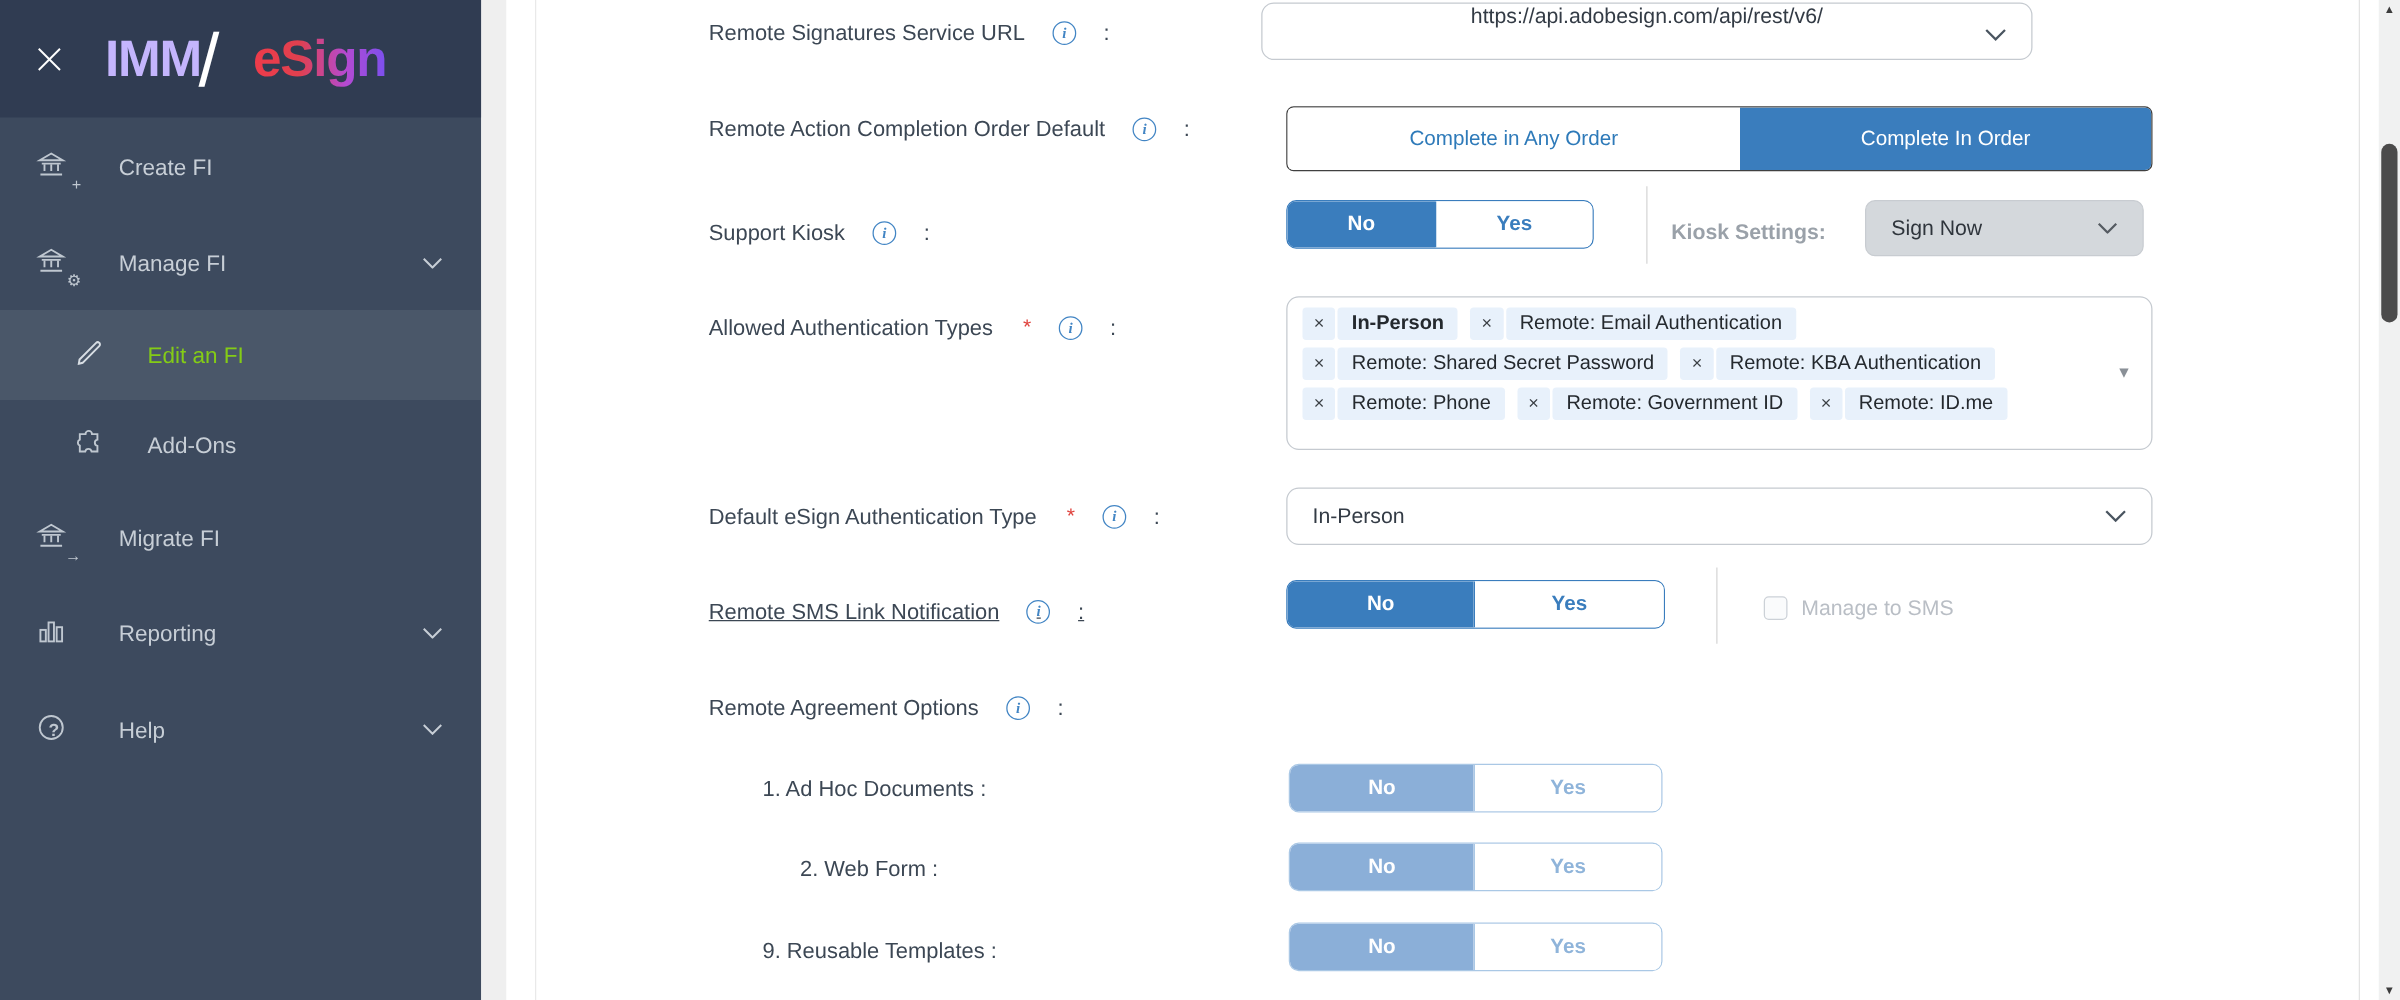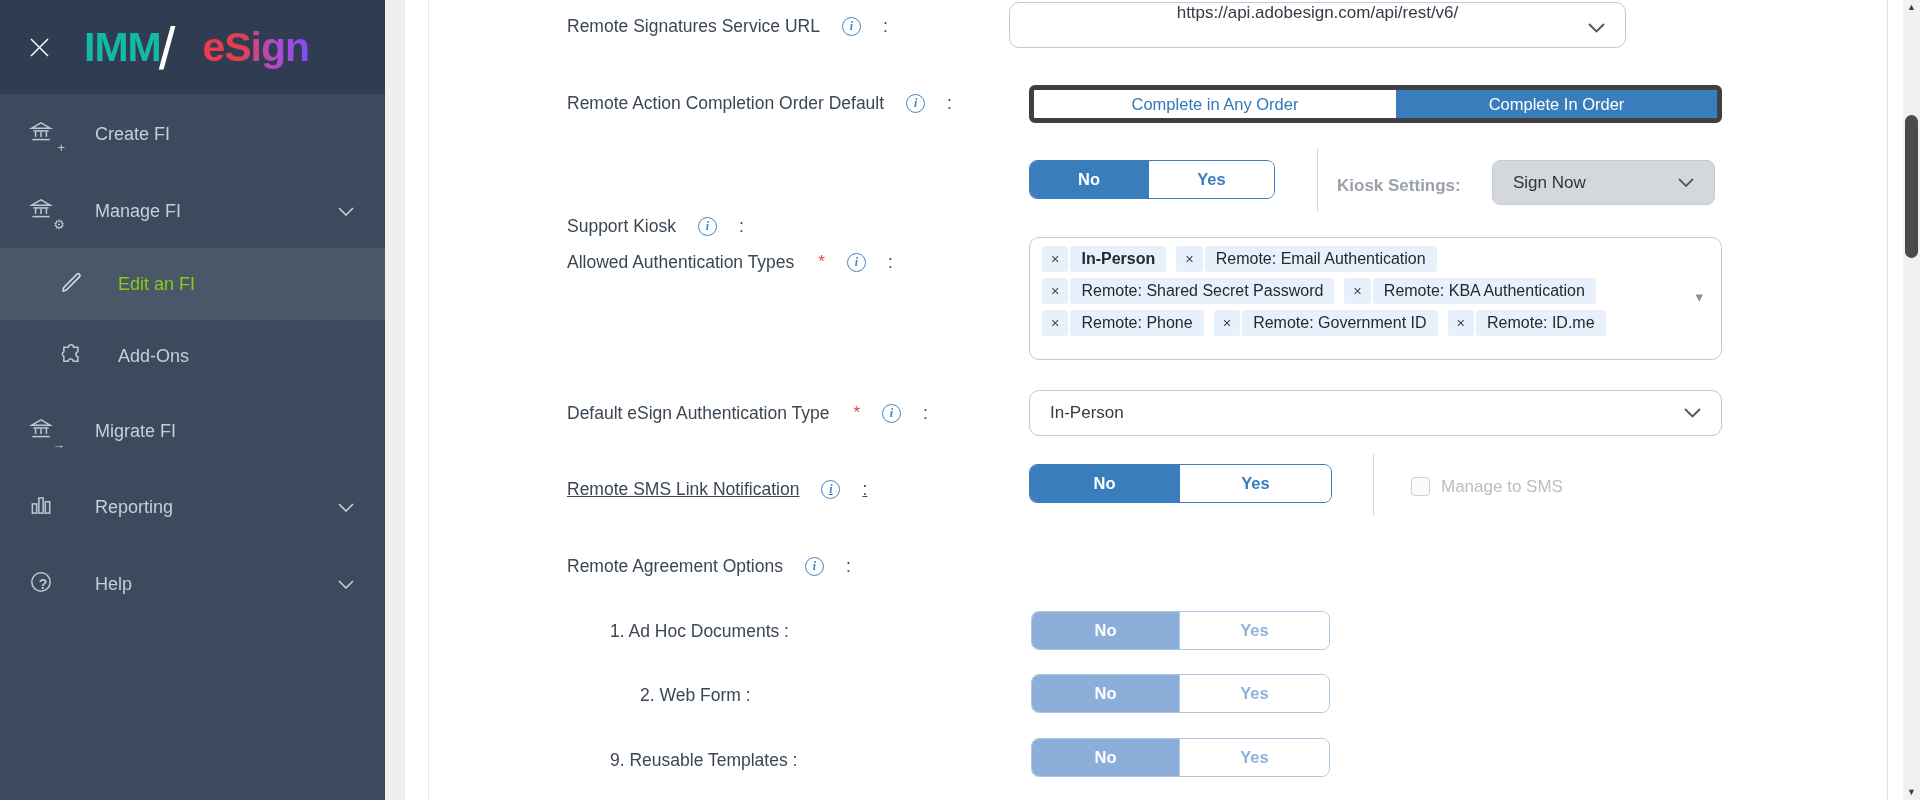--- a/index.html
+++ b/index.html
@@ -8,21 +8,21 @@
   #app { position:relative; width:1920px; height:800px; background:#fff; }
 
   
   #sidebar { position:absolute; left:0; top:0; width:385px; height:800px; background:#3d4a5e; }
   #sidebar-header { position:absolute; left:0; top:0; width:385px; height:94px; background:#303c52;
                     display:flex; align-items:center; }
   #close-btn { position:absolute; left:26px; top:50%; transform:translateY(-50%); cursor:pointer;
                width:26px; height:26px; display:flex; align-items:center; justify-content:center; }
   #logo { position:absolute; left:84px; top:50%; transform:translateY(-50%);
           display:flex; align-items:center; font-weight:700; font-size:41px; letter-spacing:-1px; white-space:nowrap; }
-  #logo .imm { color:#14b8a6; }
+  #logo .imm { color:#c4b5fd; }
   #logo .slash { color:#fff; font-weight:100; font-size:60px; margin:0 -7px 0 -2px; transform:translateY(1px); }
   #logo .esign { background:linear-gradient(90deg,#ef3b4a 0%, #e0404f 35%, #b44ad2 70%, #7b50ee 100%);
                  -webkit-background-clip:text; background-clip:text; color:transparent;margin-left:35px; }
 
   .nav-item { position:absolute; left:0; width:385px; height:48px; display:flex; align-items:center; cursor:pointer; color:#c7ced6; }
   .nav-item.selected { background:#4a5769; color:#84cc16; }
   .nav-item .icon { position:absolute; left:28px; width:30px; height:30px; color:#bfc7d0; }
   .nav-item.sub .icon { left:58px; }
   .nav-item .label { position:absolute; left:95px; font-size:18px; }
   .nav-item.sub .label { left:118px; }
@@ -51,22 +51,22 @@
   .info-icon { width:19px; height:19px; border:1px solid #4285c4; border-radius:50%; color:#4285c4;
                display:inline-flex; align-items:center; justify-content:center; flex:0 0 auto;
                font-family:"Liberation Serif", serif; font-style:italic; font-weight:700; font-size:12px; cursor:pointer; }
   .colon { color:#3c4754; }
 
   .select { position:absolute; background:#fff; border:1px solid #c5cad0; border-radius:10px;
             display:flex; align-items:center; padding:0 20px; font-size:17px; color:#333b45; cursor:pointer; }
   .select .chevron { margin-left:auto; }
   .chevron svg { display:block; }
 
-  .seg { position:absolute; left:1029px; top:85px; width:693px; height:38px; display:flex;
-         border:5px solid #404040; border-radius:6px; overflow:hidden; font-size:16.5px; }
+  .seg { position:absolute; left:1029px; top:85px; width:693px; height:52px; display:flex;
+         border:1px solid #404040; border-radius:6px; overflow:hidden; font-size:16.5px; }
   .seg .seg-left  { flex:0 0 362px; background:#fff; color:#2e7ab9; display:flex; align-items:center; justify-content:center; cursor:pointer; }
   .seg .seg-right { flex:1; background:#3a7dbd; color:#fff; display:flex; align-items:center; justify-content:center; cursor:pointer; }
 
   .toggle { position:absolute; display:flex; height:39px; border:1px solid #3a7dbd; border-radius:8px; overflow:hidden;
             font-size:16.5px; font-weight:600; }
   .toggle div { display:flex; align-items:center; justify-content:center; cursor:pointer; }
   .toggle .t-no  { background:#3a7dbd; color:#fff; }
   .toggle .t-yes { background:#fff; color:#3a7dbd; border-left:1px solid #3a7dbd; }
   .toggle.muted { border-color:#aac8e5; }
   .toggle.muted .t-no  { background:#8bafd8; }
@@ -233,21 +233,21 @@
   <div class="form-label" style="left:567px; top:90px;">
     <span>Remote Action Completion Order Default</span>
     <span class="info-icon">i</span>
     <span class="colon">:</span>
   </div>
   <div class="seg">
     <div class="seg-left">Complete in Any Order</div>
     <div class="seg-right">Complete In Order</div>
   </div>
 
-  <div class="form-label" style="left:567px; top:173px;margin-top:40px;">
+  <div class="form-label" style="left:567px; top:173px;">
     <span>Support Kiosk</span>
     <span class="info-icon">i</span>
     <span class="colon">:</span>
   </div>
   <div class="toggle" style="left:1029px; top:160px;">
     <div class="t-no" style="width:118px;">No</div>
     <div class="t-yes" style="width:126px;">Yes</div>
   </div>
   <div class="vdivider" style="left:1317px; top:149px; height:62px;"></div>
   <div id="kiosk-settings-label">Kiosk Settings:</div>

